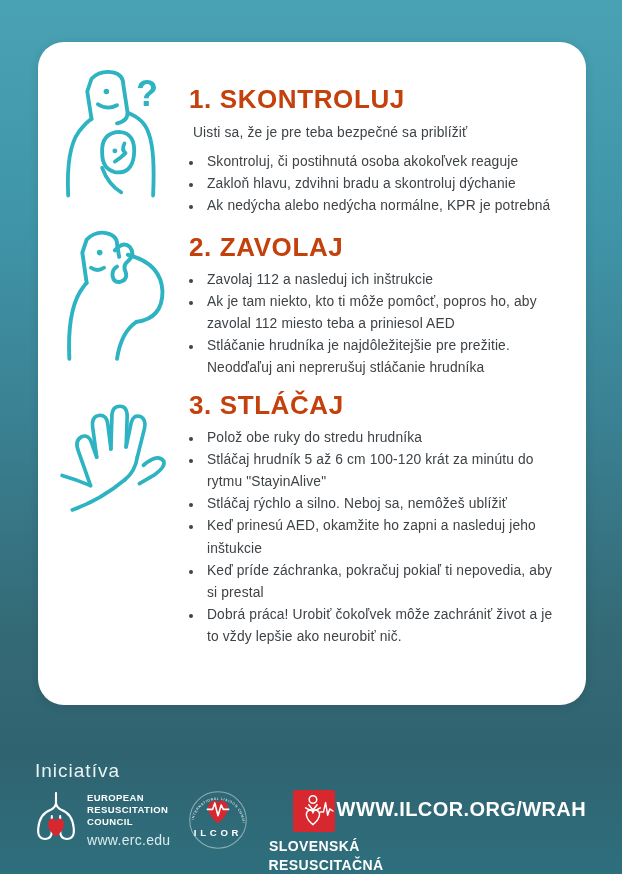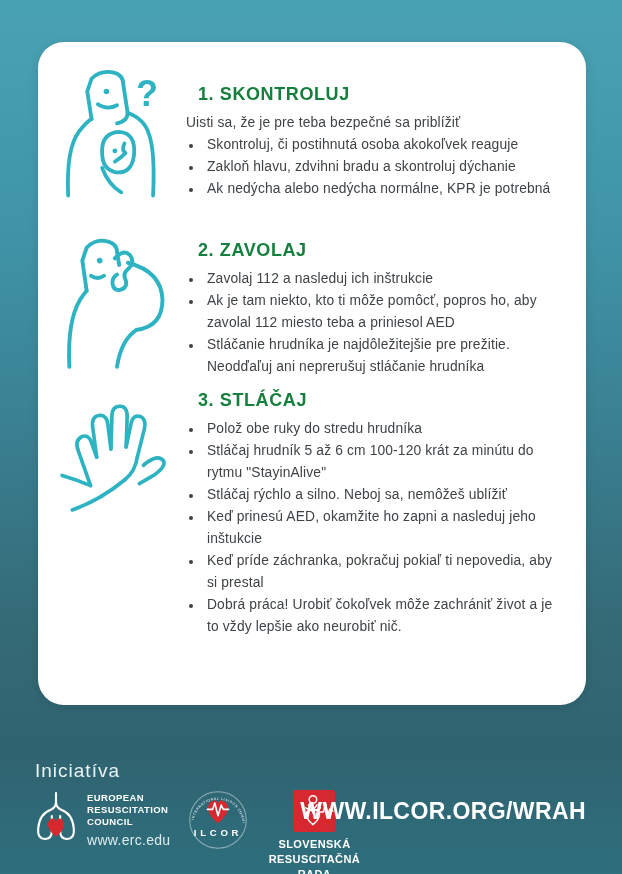--- a/index.html
+++ b/index.html
@@ -7,52 +7,52 @@
     position:relative;width:622px;height:874px;overflow:hidden;
     font-family:"Liberation Sans",sans-serif;
     background:linear-gradient(180deg,#49a2b4 0%,#4095a8 25%,#3a8193 48%,#346a76 72%,#306370 86%,#2e6f7d 100%);
   }
   .card{
     position:absolute;left:38px;top:42px;width:548px;height:663px;
     background:#ffffff;border-radius:26px;
     box-shadow:0 2px 10px rgba(0,30,40,.12);
   }
   .section{position:absolute;left:0;width:100%;}
-  .sec1{top:42px;} .sec2{top:198px;} .sec3{top:348px;}
+  .sec1{top:42px;} .sec2{top:190px;} .sec3{top:348px;}
   .icon-col{position:absolute;left:10px;width:138px;display:flex;justify-content:center;}
   .sec1 .icon-col{top:-18px;} .sec2 .icon-col{top:-6px;} .sec3 .icon-col{top:-2px;}
   .text-col{margin-left:148px;margin-right:20px;}
   .sec-title{
-    margin:0 0 6px 12px;font-size:18px;font-weight:bold;color:#15803d;
+    margin:0 0 6px 3px;font-size:26px;font-weight:bold;color:#c2410c;
     letter-spacing:.6px;line-height:1.2;
   }
-  .intro{margin:0;font-size:13.8px;color:#3e4347;line-height:1.6;letter-spacing:.15px;}
+  .intro{margin:7px;font-size:13.8px;color:#3e4347;line-height:1.6;letter-spacing:.15px;}
   .bullets{margin:0;padding:0 0 0 17px;list-style:disc;}
   .bullets li{
     font-size:13.8px;color:#3e4347;line-height:1.6;letter-spacing:.15px;
     padding-left:4px;margin:0;
   }
   .bullets li::marker{color:#3e4347;font-size:12px;}
   .step-icon{stroke:#2db3c2;fill:none;stroke-width:3.6;stroke-linecap:round;stroke-linejoin:round;}
   .step-icon .filldot{fill:#2db3c2;stroke:none;}
   .step-icon .qmark{fill:#2db3c2;stroke:none;font-family:"Liberation Sans",sans-serif;font-weight:bold;font-size:34px;}
 
   .initiative{position:absolute;left:35px;top:760px;font-size:19px;color:#eaf3f4;letter-spacing:1px;}
   .logos{position:absolute;left:33px;top:790px;display:flex;align-items:flex-start;}
   .erc-block{display:flex;align-items:flex-start;justify-content:flex-end;}
   .erc-text{margin-left:8px;margin-top:2px;}
   .erc-line{font-size:9.5px;font-weight:bold;color:#ffffff;letter-spacing:.4px;line-height:1.25;}
   .erc-url{font-size:14px;color:#dcebed;margin-top:4px;letter-spacing:.3px;}
   .ilcor-block{margin-left:16px;margin-top:-2px;}
   .srr-block{margin-left:18px;width:92px;text-align:center;}
-  .srr-line{font-size:11px;font-weight:bold;color:#ffffff;letter-spacing:.4px;line-height:1.35;}
+  .srr-line{font-size:14px;font-weight:bold;color:#ffffff;letter-spacing:.4px;line-height:1.35;}
   .srr-block svg{display:block;margin:0 auto 5px auto;}
   .footer-right{
     position:absolute;right:36px;top:797px;text-align:center;
-    color:#ffffff;font-weight:bold;font-size:23px;line-height:1.22;letter-spacing:.4px;
+    color:#ffffff;font-weight:bold;font-size:20px;line-height:1.22;letter-spacing:.4px;
   }
 </style>
 </head>
 <body>
 
 <div class="poster">
 
   <div class="card">
 
     <div class="section sec1">

